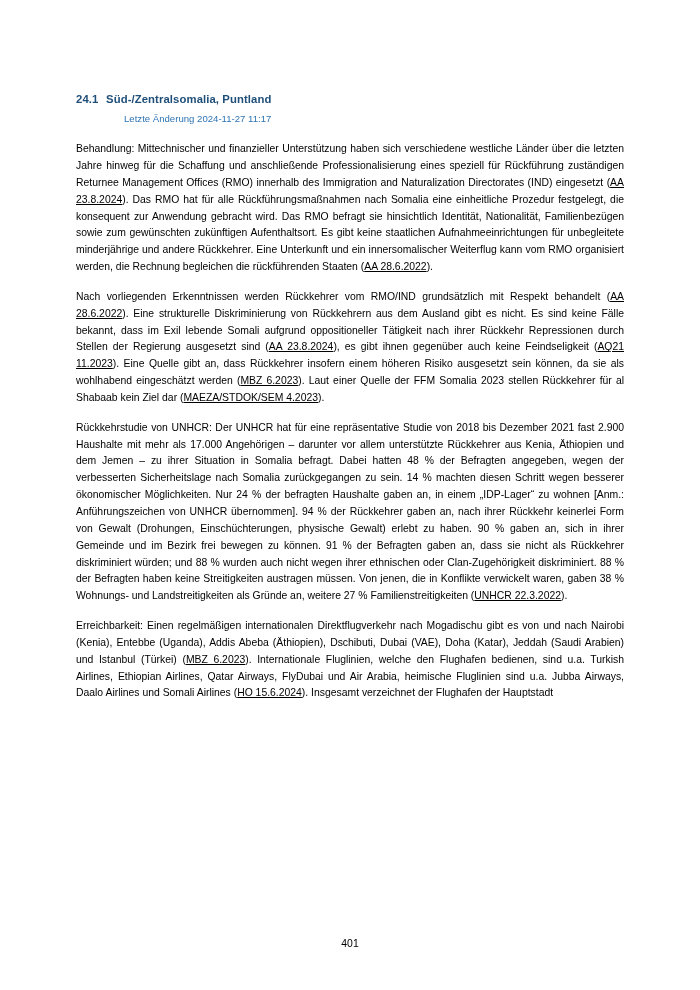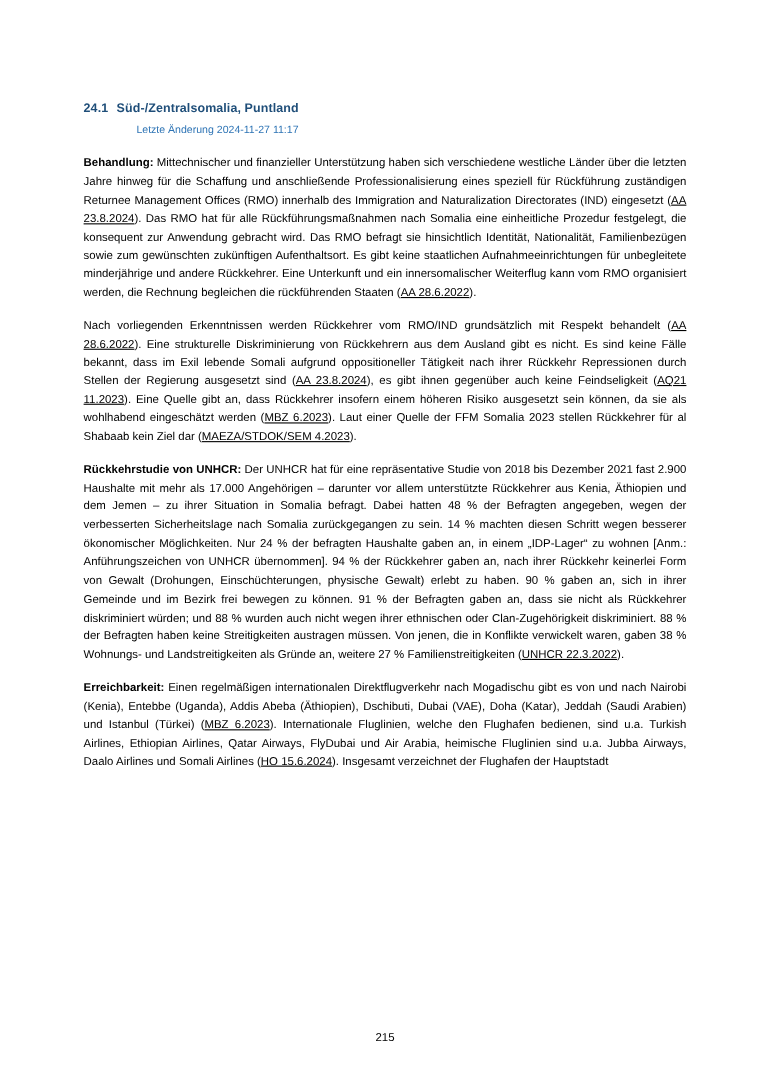--- a/index.html
+++ b/index.html
@@ -48,21 +48,21 @@
     padding-left: 48px;
   }
   p.para {
     font-size: 10.4px;
     line-height: 1.62;
     text-align: justify;
     margin: 0 0 13px 0;
     hyphens: manual;
   }
   p.para:last-child { margin-bottom: 1px; }
-  .lead { font-weight: bold; }
+  .lead { font-weight: normal; }
   .it { }
   .ul { text-decoration: underline; }
   .pageno {
     position: absolute;
     top: 928px;
     left: 0;
     width: 700px;
     text-align: center;
     font-size: 10.4px;
     color: #000;
@@ -82,14 +82,14 @@
 
     <div id="paragraphs">
         <p class="para"><span class="lead">Behandlung:</span><span> Mittechnischer und finanzieller Unterstützung haben sich verschiedene westliche Länder über die letzten Jahre hinweg für die Schaffung und anschließende Professionalisierung eines speziell für Rückführung zuständigen </span><span class="it">Returnee Management Offices</span><span> (RMO) innerhalb des </span><span class="it">Immigration and Naturalization Directorates</span><span> (IND) eingesetzt (</span><span class="ul">AA 23.8.2024</span><span>). Das RMO hat für alle Rückführungsmaßnahmen nach Somalia eine einheitliche Prozedur festgelegt, die konsequent zur Anwendung gebracht wird. Das RMO befragt sie hinsichtlich Identität, Nationalität, Familienbezügen sowie zum gewünschten zukünftigen Aufenthaltsort. Es gibt keine staatlichen Aufnahmeeinrichtungen für unbegleitete minderjährige und andere Rückkehrer. Eine Unterkunft und ein innersomalischer Weiterflug kann vom RMO organisiert werden, die Rechnung begleichen die rückführenden Staaten (</span><span class="ul">AA 28.6.2022</span><span>).</span></p>
         <p class="para"><span>Nach vorliegenden Erkenntnissen werden Rückkehrer vom RMO/IND grundsätzlich mit Respekt behandelt (</span><span class="ul">AA 28.6.2022</span><span>). Eine strukturelle Diskriminierung von Rückkehrern aus dem Ausland gibt es nicht. Es sind keine Fälle bekannt, dass im Exil lebende Somali aufgrund oppositioneller Tätigkeit nach ihrer Rückkehr Repressionen durch Stellen der Regierung ausgesetzt sind (</span><span class="ul">AA 23.8.2024</span><span>), es gibt ihnen gegenüber auch keine Feindseligkeit (</span><span class="ul">AQ21 11.2023</span><span>). Eine Quelle gibt an, dass Rückkehrer insofern einem höheren Risiko ausgesetzt sein können, da sie als wohlhabend eingeschätzt werden (</span><span class="ul">MBZ 6.2023</span><span>). Laut einer Quelle der FFM Somalia 2023 stellen Rückkehrer für al Shabaab kein Ziel dar (</span><span class="ul">MAEZA/STDOK/SEM 4.2023</span><span>).</span></p>
         <p class="para"><span class="lead">Rückkehrstudie von UNHCR:</span><span> Der UNHCR hat für eine repräsentative Studie von 2018 bis Dezember 2021 fast 2.900 Haushalte mit mehr als 17.000 Angehörigen – darunter vor allem unterstützte Rückkehrer aus Kenia, Äthiopien und dem Jemen – zu ihrer Situation in Somalia befragt. Dabei hatten 48 % der Befragten angegeben, wegen der verbesserten Sicherheitslage nach Somalia zurückgegangen zu sein. 14 % machten diesen Schritt wegen besserer ökonomischer Möglichkeiten. Nur 24 % der befragten Haushalte gaben an, in einem „IDP-Lager“ zu wohnen [</span><span class="it">Anm.: Anführungszeichen von UNHCR übernommen</span><span>]. 94 % der Rückkehrer gaben an, nach ihrer Rückkehr keinerlei Form von Gewalt (Drohungen, Einschüchterungen, physische Gewalt) erlebt zu haben. 90 % gaben an, sich in ihrer Gemeinde und im Bezirk frei bewegen zu können. 91 % der Befragten gaben an, dass sie nicht als Rückkehrer diskriminiert würden; und 88 % wurden auch nicht wegen ihrer ethnischen oder Clan-Zugehörigkeit diskriminiert. 88 % der Befragten haben keine Streitigkeiten austragen müssen. Von jenen, die in Konflikte verwickelt waren, gaben 38 % Wohnungs- und Landstreitigkeiten als Gründe an, weitere 27 % Familienstreitigkeiten (</span><span class="ul">UNHCR 22.3.2022</span><span>).</span></p>
         <p class="para"><span class="lead">Erreichbarkeit:</span><span> Einen regelmäßigen internationalen Direktflugverkehr nach Mogadischu gibt es von und nach Nairobi (Kenia), Entebbe (Uganda), Addis Abeba (Äthiopien), Dschibuti, Dubai (VAE), Doha (Katar), Jeddah (Saudi Arabien) und Istanbul (Türkei) (</span><span class="ul">MBZ 6.2023</span><span>). Internationale Fluglinien, welche den Flughafen bedienen, sind u.a. Turkish Airlines, Ethiopian Airlines, Qatar Airways, FlyDubai und Air Arabia, heimische Fluglinien sind u.a. Jubba Airways, Daalo Airlines und Somali Airlines (</span><span class="ul">HO 15.6.2024</span><span>). Insgesamt verzeichnet der Flughafen der Hauptstadt</span></p>
       </div>
 
   </div>
 
-  <div class="pageno">215</div>
+  <div class="pageno">401</div>
 </div>
 
 </body></html>

